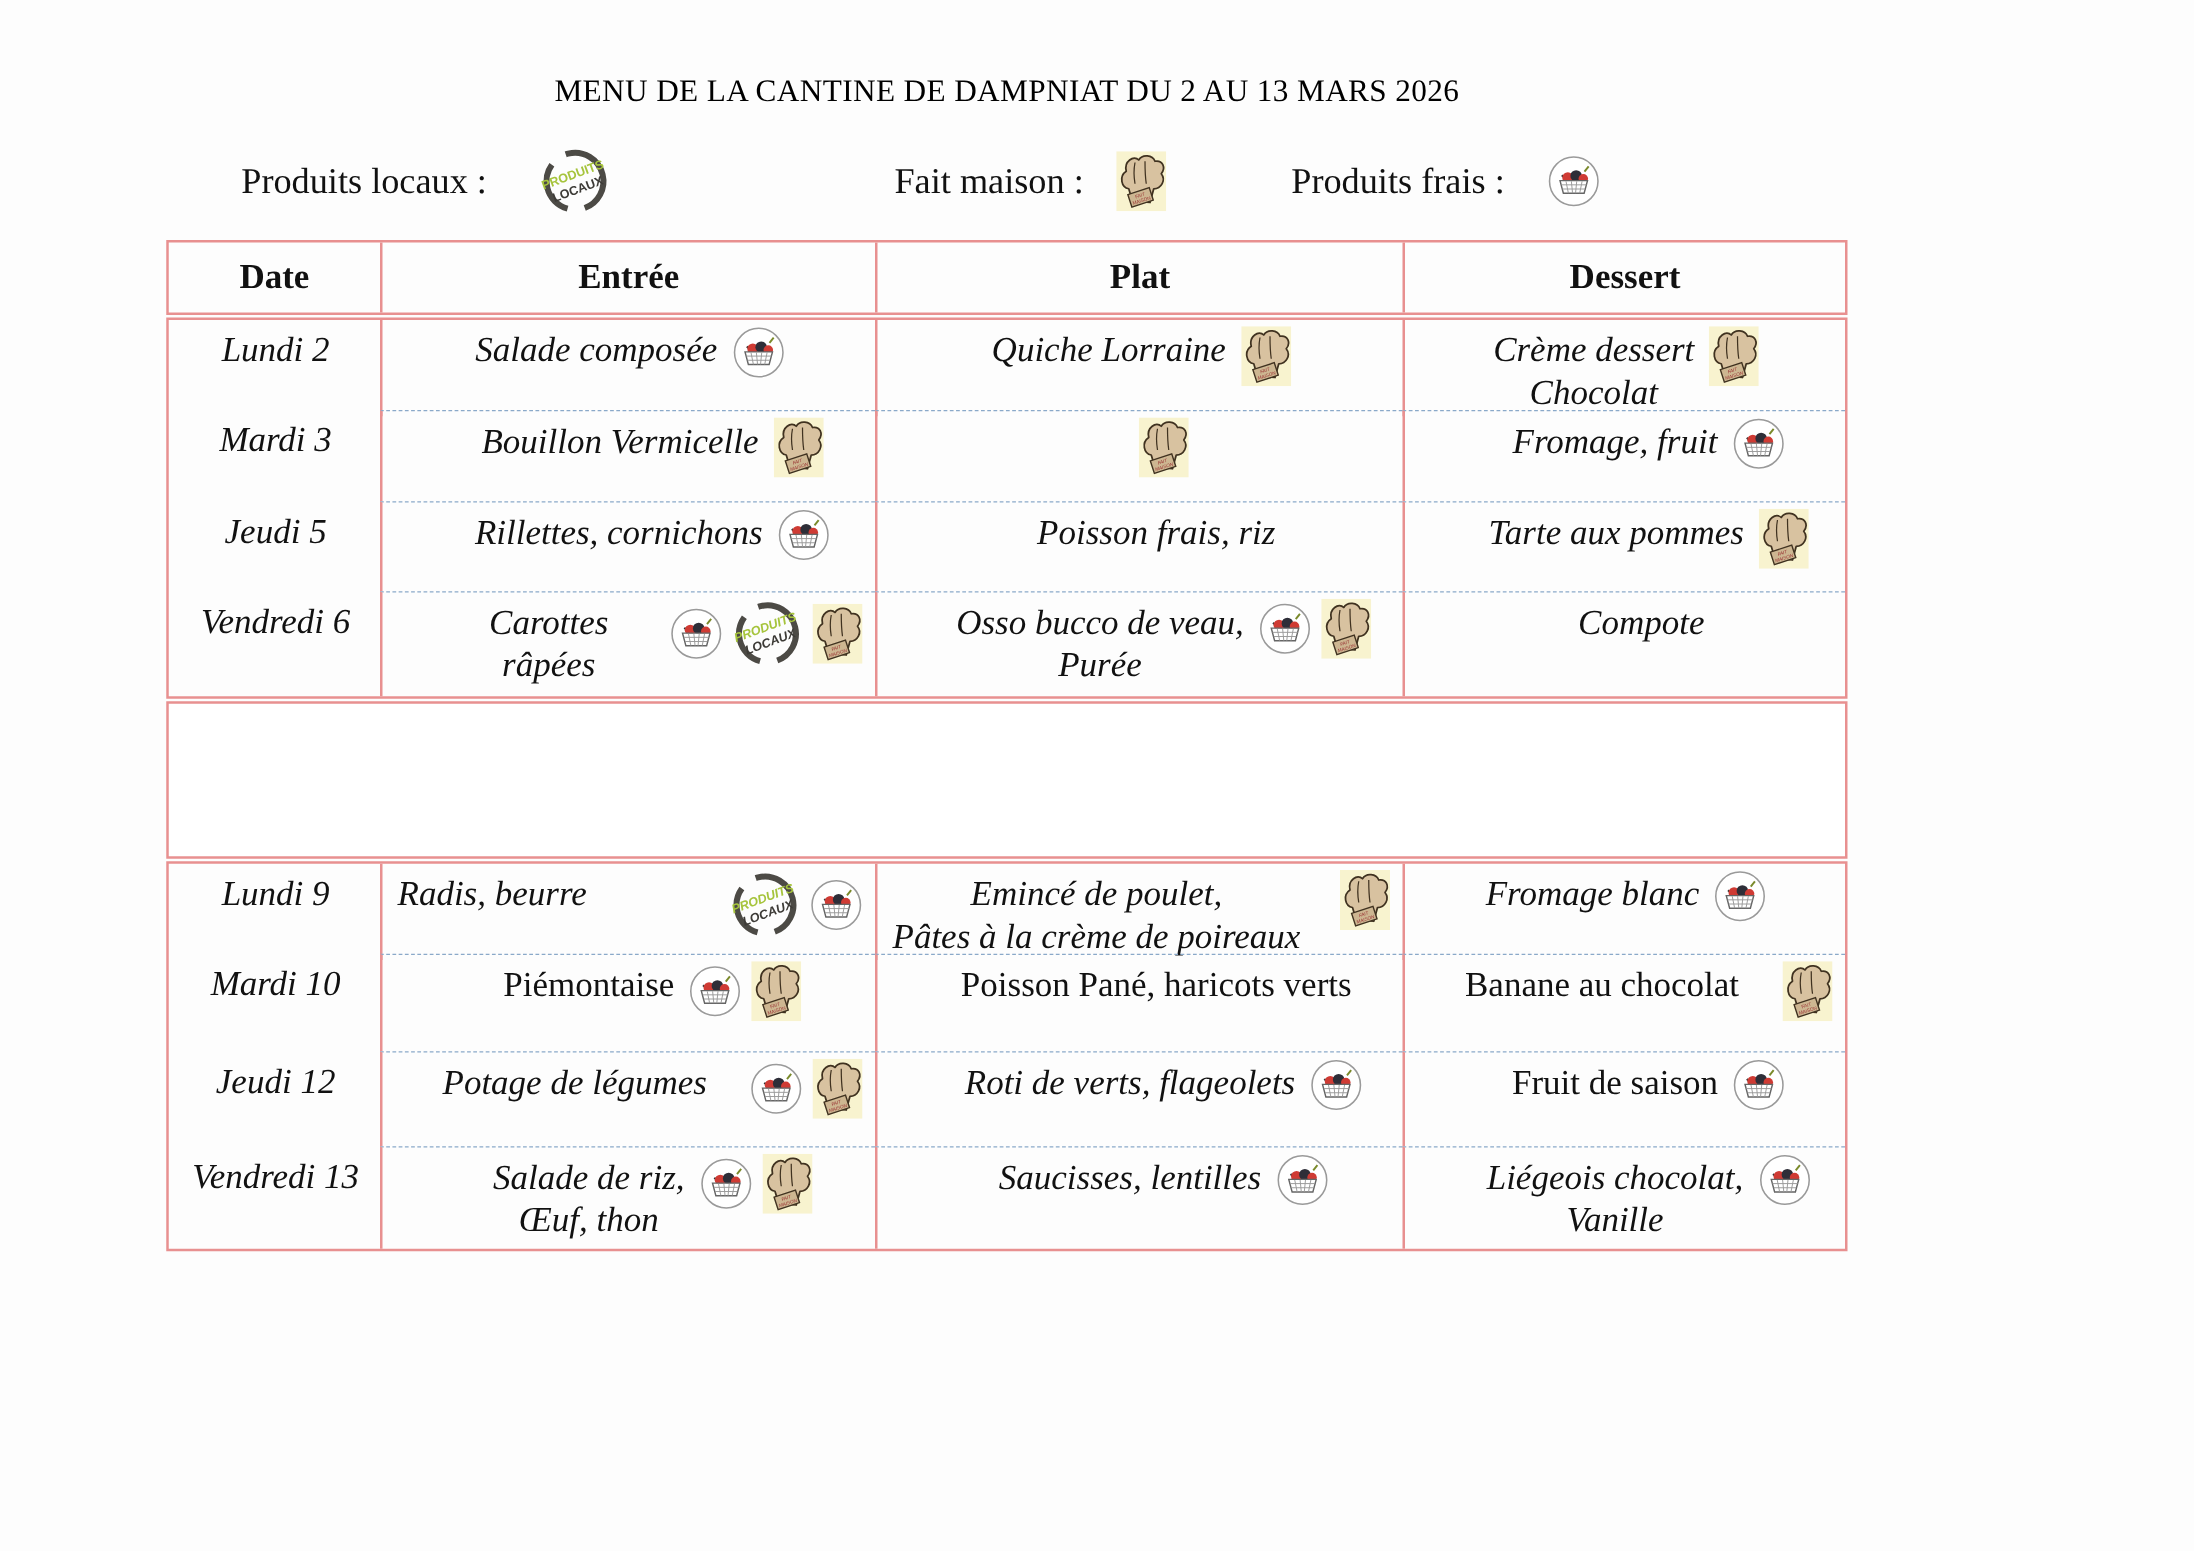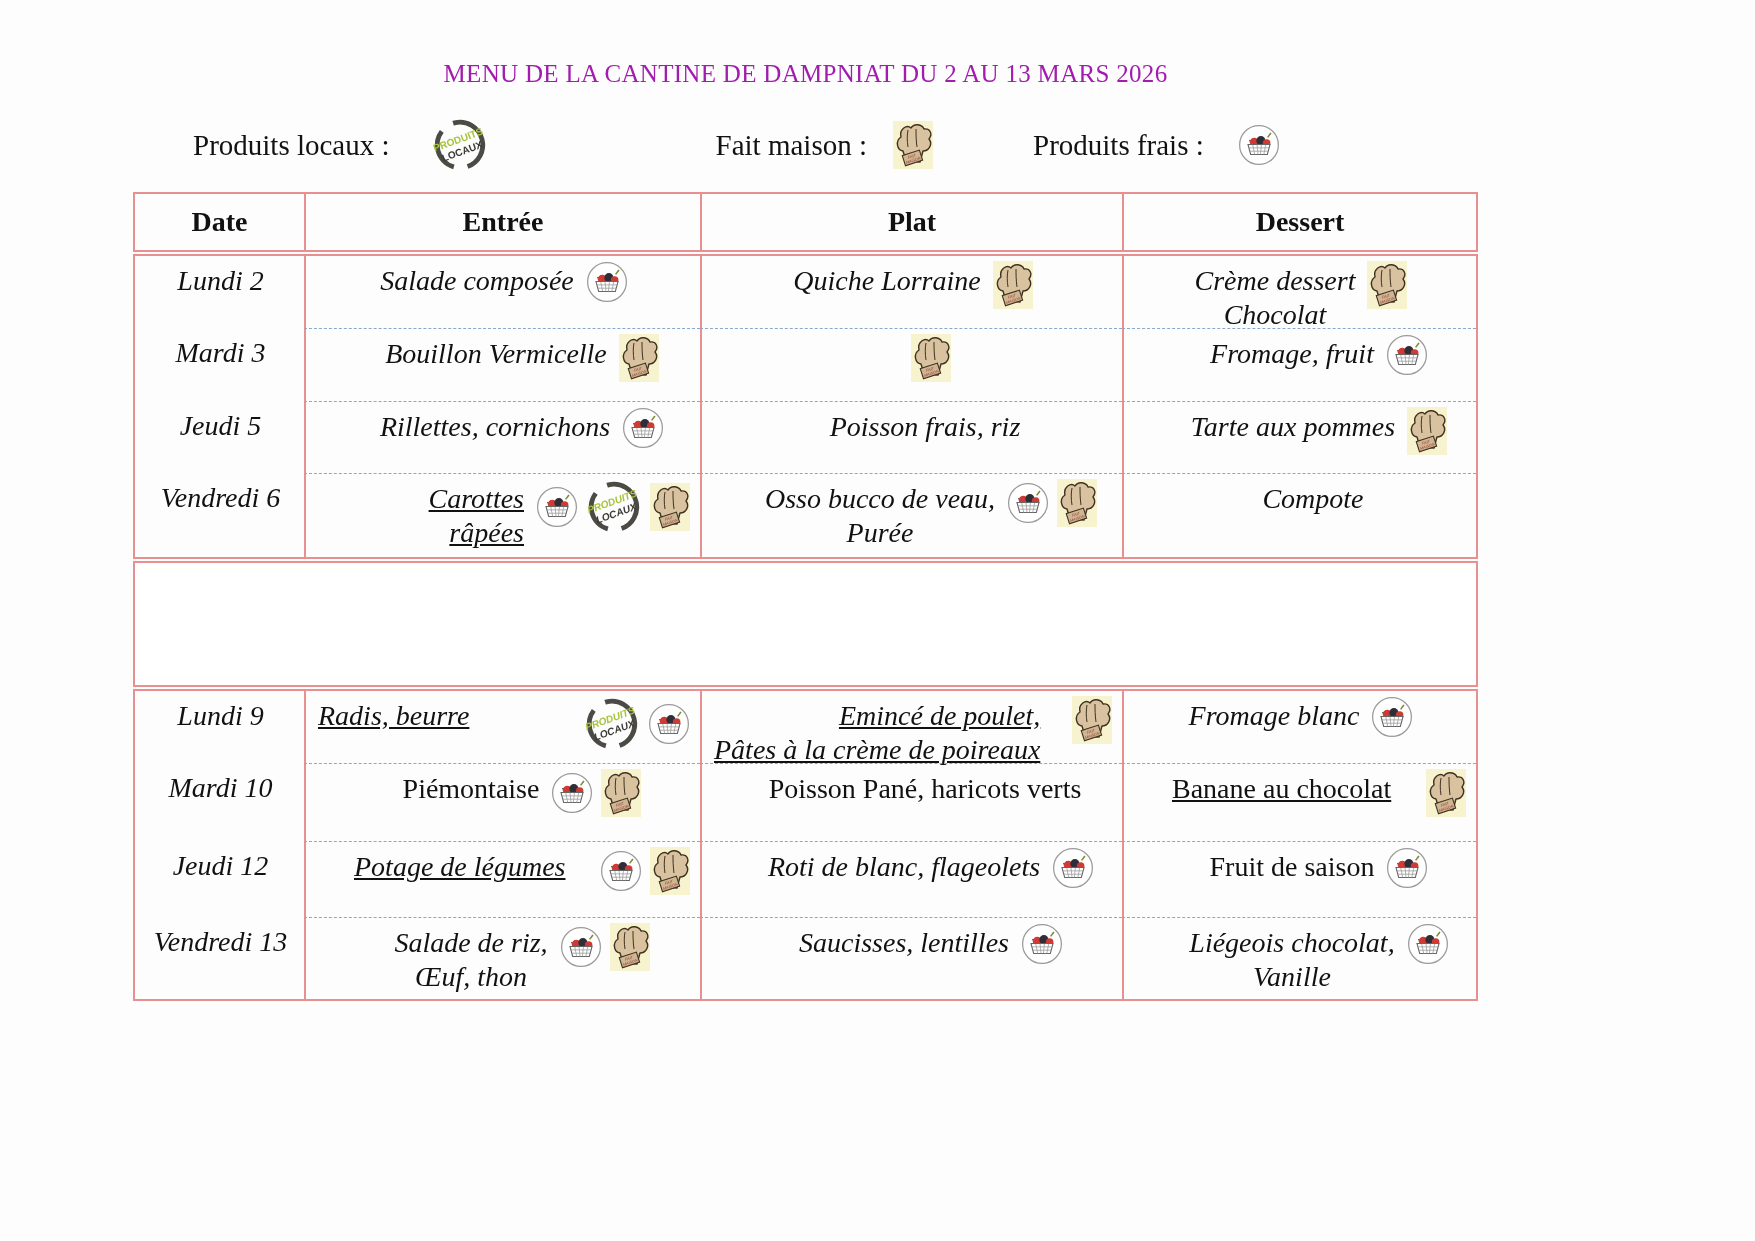--- a/index.html
+++ b/index.html
@@ -4,21 +4,21 @@
 <style>
   html,body{margin:0;padding:0;}
   body{
     width:1755px;height:1241px;background:#fdfdfd;
     font-family:"Liberation Serif", serif;color:#111;
     position:relative;overflow:hidden;
   }
   .wrap{margin-left:133px;width:1345px;padding-top:60px;}
 
   .title{
-    text-align:center;color:#a21caf;font-size:25px;letter-spacing:.3px;
+    text-align:center;color:#000000;font-size:25px;letter-spacing:.3px;
     font-weight:normal;margin:0;
   }
 
   
   .legend{display:flex;align-items:center;margin-top:26px;height:62px;}
   .legend-item{display:flex;align-items:center;}
   .legend-item .lbl{font-size:29px;}
   .lg1{margin-left:60px;}
   .lg1 .licons{margin-left:42px;}
   .lg2{margin-left:228px;}
@@ -43,21 +43,21 @@
   .cell{
     border-left:2px solid #e89090;box-sizing:border-box;
     padding:5px 10px 2px 12px;display:flex;align-items:flex-start;justify-content:center;
     gap:12px;font-size:28px;font-style:italic;line-height:1.2;
   }
   .cell.date{border-left:none;justify-content:center;}
   .row + .row .cell:not(.date){border-top:1px dashed #8aa9c9;padding-left:48px;}
   .cell.upright{font-style:normal;}
   .cell.spread{justify-content:space-between;}
   .txt{white-space:pre-line;text-align:center;padding-top:3px;}
-  .spread .txt{text-align:right;text-decoration:underline;}
+  .spread .txt{text-align:center;}
   .icons{display:flex;align-items:center;gap:8px;}
   .icon{display:inline-flex;line-height:0;}
 </style>
 </head>
 <body>
 
 <div class="wrap">
 
   <h1 class="title">MENU DE LA CANTINE DE DAMPNIAT DU 2 AU 13 MARS 2026</h1>
 
@@ -521,21 +521,21 @@
     <g transform="rotate(-18 20 37)">
       <rect x="10.5" y="31.5" width="18" height="10.5" fill="#cdb691" stroke="#403220" stroke-width="1.1"></rect>
       <text x="19.5" y="36.4" text-anchor="middle" font-size="3.8" fill="#993333" font-family="Liberation Sans, sans-serif">FAIT</text>
       <text x="19.5" y="40.6" text-anchor="middle" font-size="3.8" fill="#993333" font-family="Liberation Sans, sans-serif">MAISON</text>
     </g>
   </svg>
               </span>
 </span>
           </div>
         <div class="cell">
-            <span class="txt">Roti de blanc, flageolets</span>
+            <span class="txt">Roti de verts, flageolets</span>
             <span class="icons">
   <span class="icon">
                 <svg width="42" height="42" viewBox="0 0 44 44">
     <circle cx="22" cy="22" r="20.3" fill="#ffffff" stroke="#9a9a9a" stroke-width="1.3"></circle>
     <path d="M12 17 L16.5 21.5" stroke="#333" stroke-width="1.6"></path>
     <path d="M31 14 l3.5 -4.5" stroke="#7a8a2a" stroke-width="1.6" fill="none"></path>
     <circle cx="17" cy="19" r="4.6" fill="#cf3b34"></circle>
     <circle cx="24" cy="17.5" r="4.8" fill="#2e2e38"></circle>
     <circle cx="30" cy="20" r="4" fill="#cf3b34"></circle>
     <path d="M10.5 21.5 h23 l-2.8 10.5 h-17.4 Z" fill="#ffffff" stroke="#666" stroke-width="1.2"></path>

